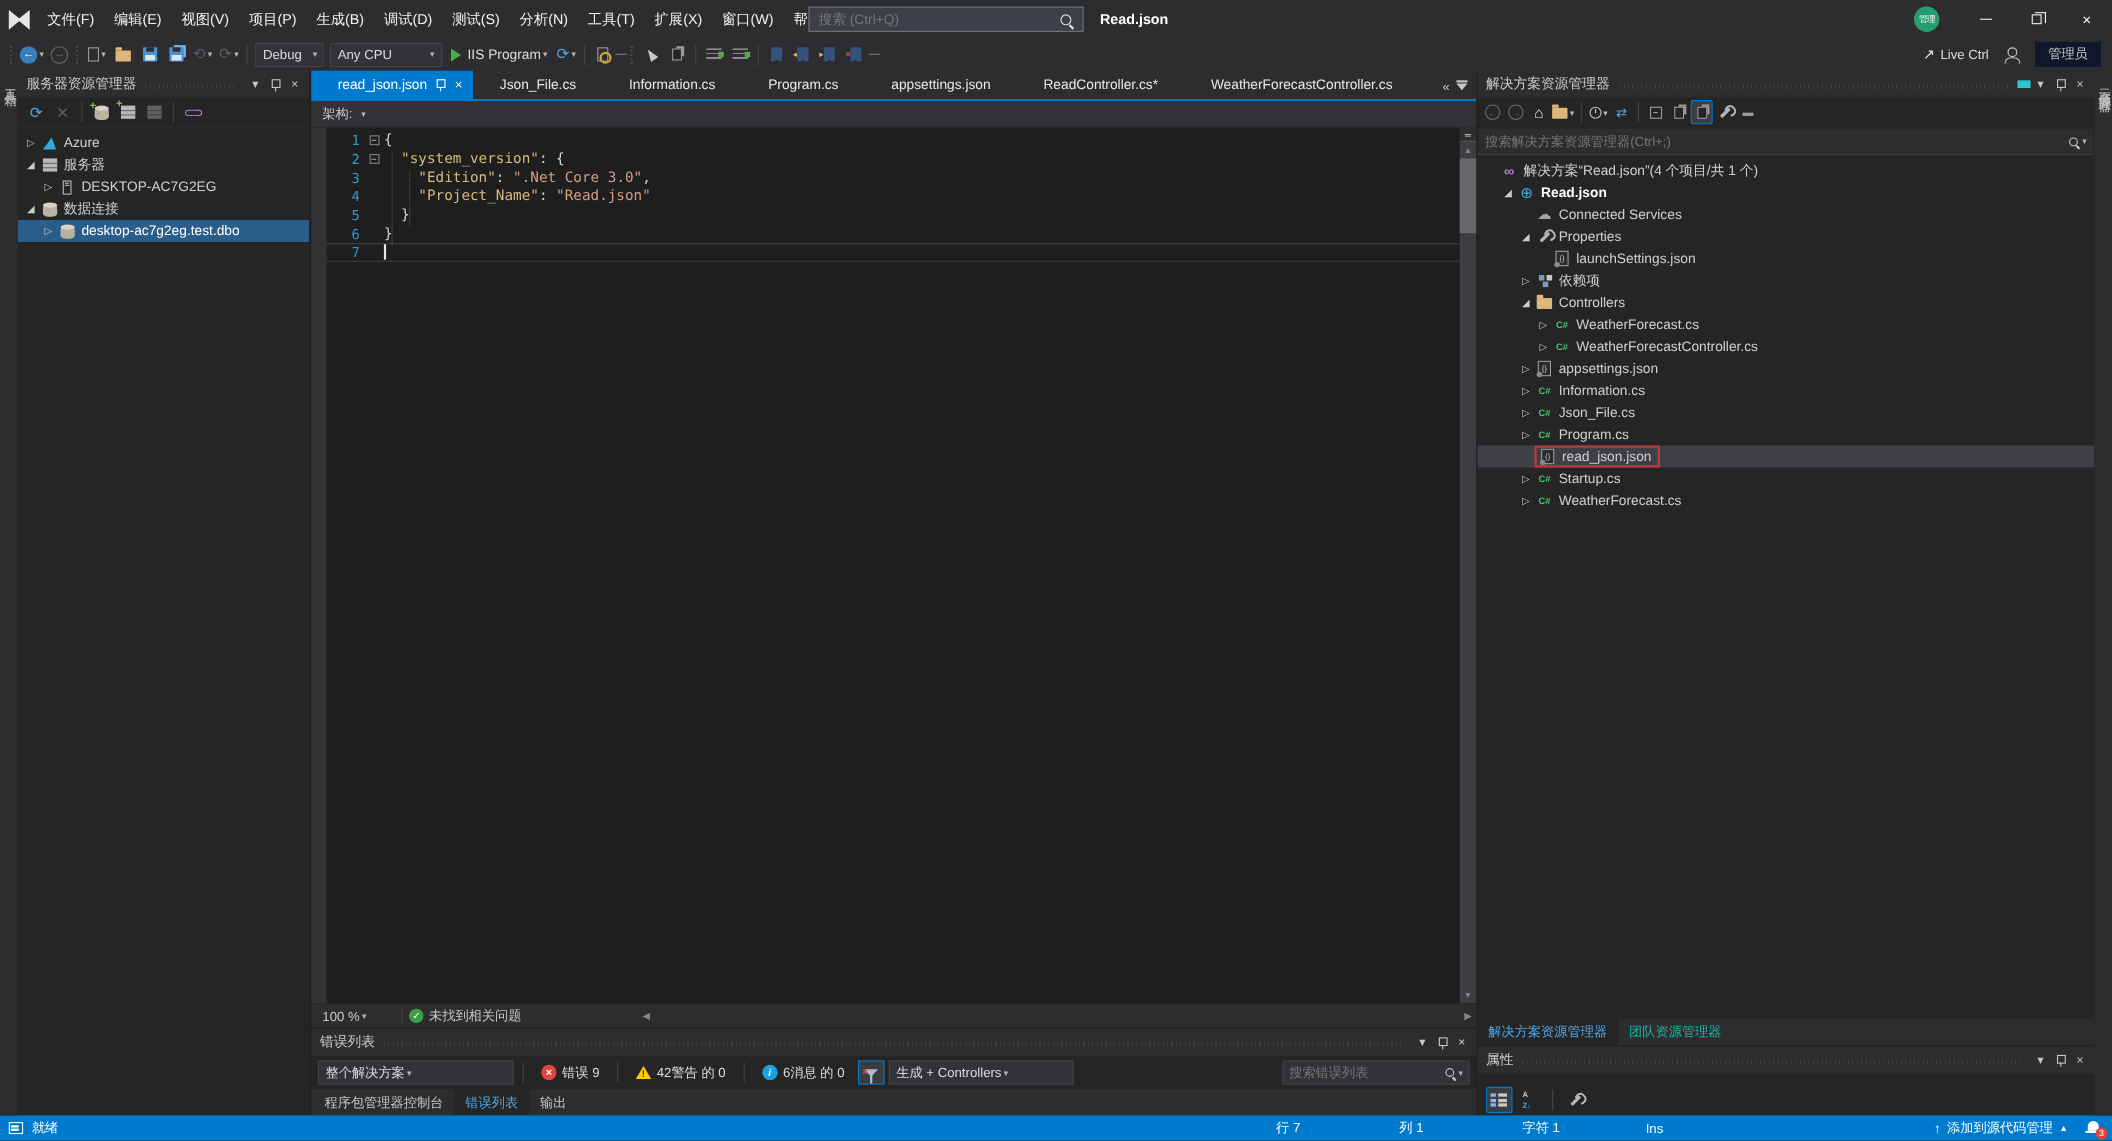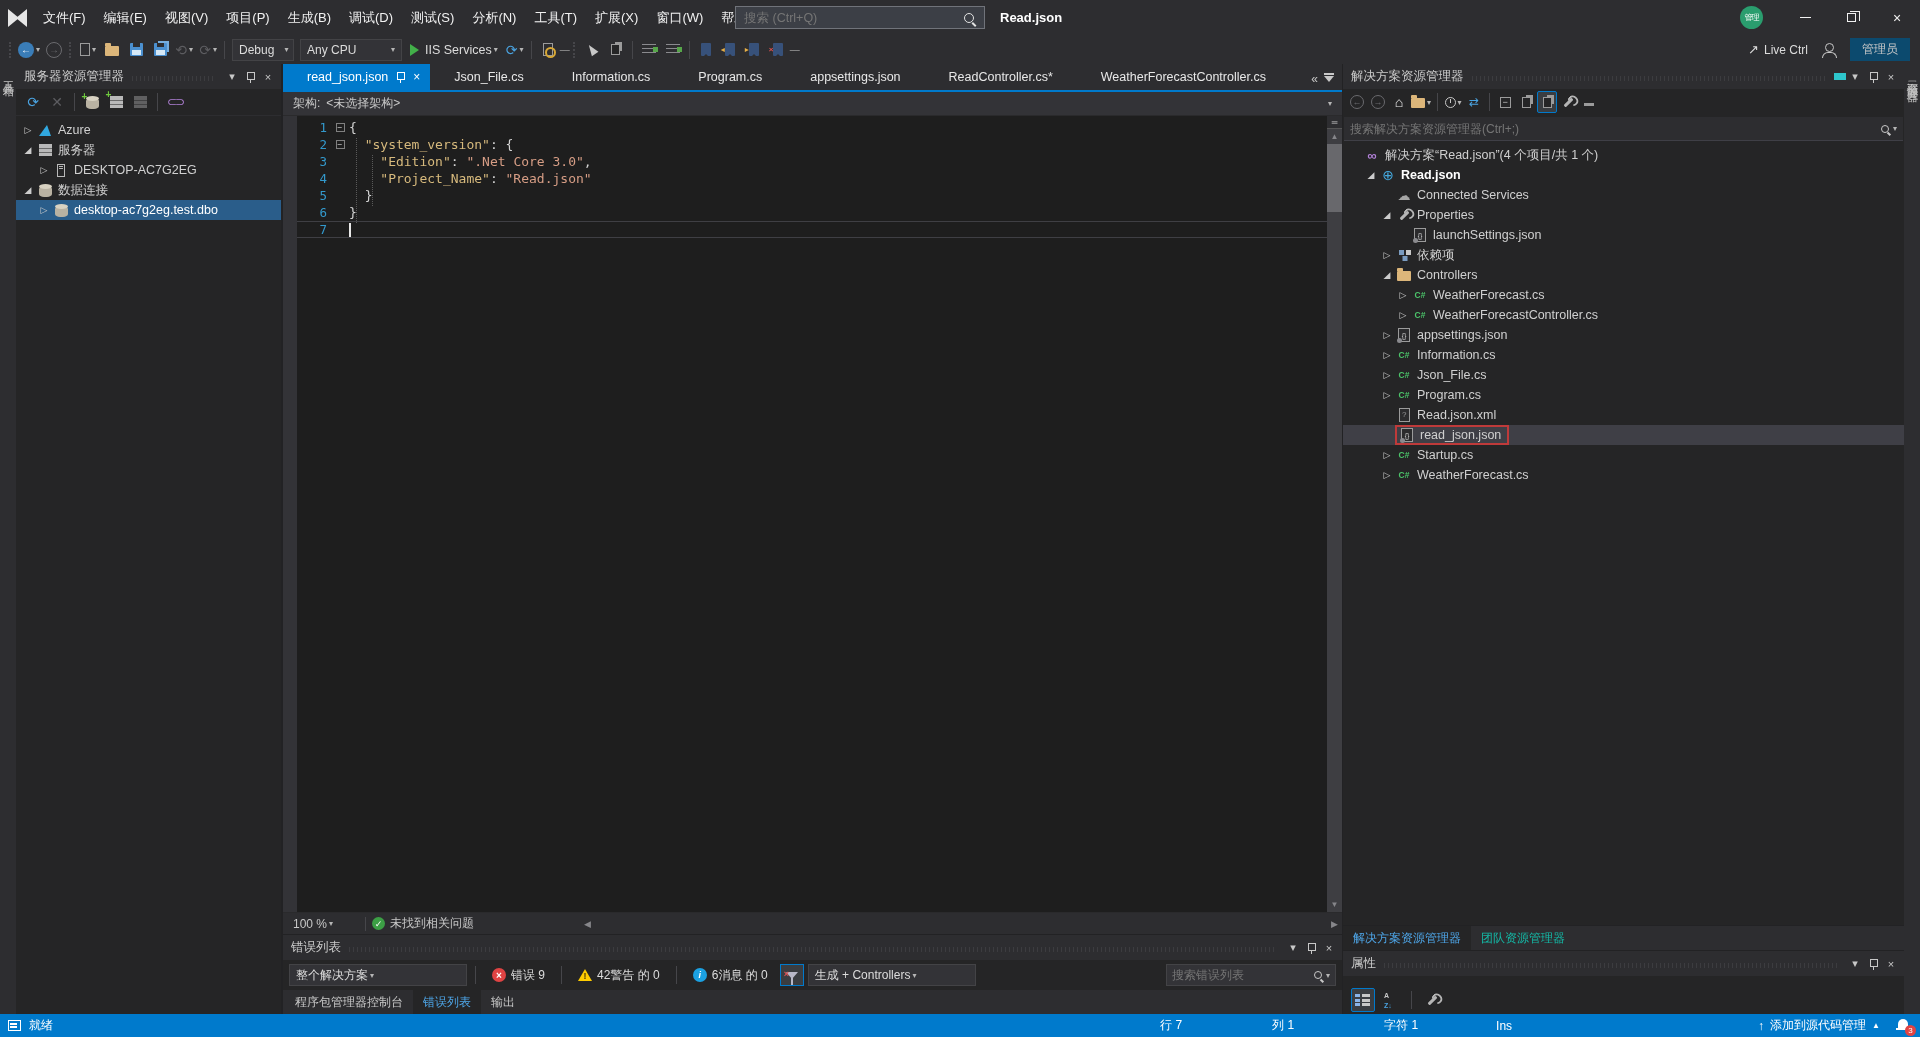--- a/index.html
+++ b/index.html
@@ -61,21 +61,21 @@
   .bmic { width:10px; height:13px; background:#37517a; position:relative; border-radius:1px; }
   .bmic::after { content:""; position:absolute; bottom:-1px; left:2px; border:3px solid #2d2d30; border-top:none; border-left-color:transparent; border-right-color:transparent; }
   .bmover { position:absolute; font-size:8px; font-weight:bold; left:-4px; top:2px; }
   .bmover.gold { color:#e8b14a; } .bmover.red { color:#e05252; }
   .tright { margin-left:auto; display:flex; align-items:center; padding-right:10px; gap:14px; }
   .lshare { display:flex; align-items:center; gap:5px; color:#dcdcdc; }
   .sharearrow { font-size:13px; color:#dcdcdc; }
   .personic { width:14px; height:14px; position:relative; }
   .personic::before { content:""; position:absolute; left:3px; top:0; width:7px; height:7px; border:1.5px solid #c8c8c8; border-radius:50%; }
   .personic::after { content:""; position:absolute; left:0; bottom:-1px; width:13px; height:5px; border:1.5px solid #c8c8c8; border-bottom:none; border-radius:6px 6px 0 0; }
-  .adminbtn { background:#0c4a6e; color:#c8c8c8; padding:3px 12px; }
+  .adminbtn { background:#0f172a; color:#c8c8c8; padding:3px 12px; }
   
   .main { flex:1; display:grid; grid-template-columns:16px 266px 1fr 561px 16px; min-height:0; background:#2d2d30; }
   .edge { background:#2d2d30; position:relative; }
   .vtab { writing-mode:vertical-lr; font-size:11.5px; color:#c2c2c2; margin:8px auto 0; letter-spacing:2px; cursor:default; }
   
   .panel-h { height:25px; display:flex; align-items:center; padding:0 4px 0 8px; color:#cccccc; font-size:12.5px; flex:none; background:#2d2d30; }
   .panel-h .dots { flex:1; height:5px; margin:4px 8px 0; background:repeating-linear-gradient(90deg,#46464a 0 1px,transparent 1px 4px); opacity:.6; }
   .ph-ic { width:18px; height:18px; display:flex; align-items:center; justify-content:center; color:#c8c8c8; font-size:11px; flex:none; }
   .pinic { width:10px; height:12px; position:relative; }
   .pinic::before { content:""; position:absolute; top:1px; left:2px; width:6px; height:6px; border:1.5px solid #c8c8c8; }
@@ -302,21 +302,21 @@
   <span class="combo c-debug">
       <span class="cv">Debug</span>
       <span class="dd">▾</span>
     </span>
   <span class="combo c-cpu">
       <span class="cv">Any CPU</span>
       <span class="dd">▾</span>
     </span>
   <span class="runbtn">
       <span class="play"></span>
-      <span class="runlbl">IIS Services</span>
+      <span class="runlbl">IIS Program</span>
       <span class="dd">▾</span>
     </span>
   <span class="tbtn">
       <span class="gglyph blue">⟳</span>
       <span class="dd">▾</span>
     </span>
   <span class="tsep"></span>
   <span class="tbtn">
       <span class="docic gold"></span>
     </span>
@@ -479,21 +479,20 @@
             <span>WeatherForecastController.cs</span>
           </div>
         </div>
       <div class="taboverflow">
         <span class="chev2">«</span>
         <span class="filedrop"></span>
       </div>
     </div>
     <div class="breadcrumb">
       <span>架构:</span>
-      <span class="bval">&lt;未选择架构&gt;</span>
       <span class="dd">▾</span>
     </div>
     <div class="codewrap">
       <div class="indmargin"></div>
       <div class="codearea" id="codearea">
           <div class="cline">
             <span class="ln">1</span>
             <span class="fold">
               <span class="foldbox">−</span>
             </span>
@@ -770,29 +769,20 @@
             <span class="lbl">Json_File.cs</span>
           </span>
         </div>
         <div class="trow" style="padding-left: 36px;">
           <span class="arr">▷</span>
           <span class="inner">
             <span class="tico">
               <span class="i-cs">C#</span>
             </span>
             <span class="lbl">Program.cs</span>
-          </span>
-        </div>
-        <div class="trow" style="padding-left: 36px;">
-          <span class="arr"></span>
-          <span class="inner">
-            <span class="tico">
-              <span class="i-xml"></span>
-            </span>
-            <span class="lbl">Read.json.xml</span>
           </span>
         </div>
         <div class="trow sel-gray" style="padding-left: 36px;">
           <span class="arr"></span>
           <span class="inner annot">
             <span class="tico">
               <span class="i-json">{}</span>
             </span>
             <span class="lbl">read_json.json</span>
           </span>

